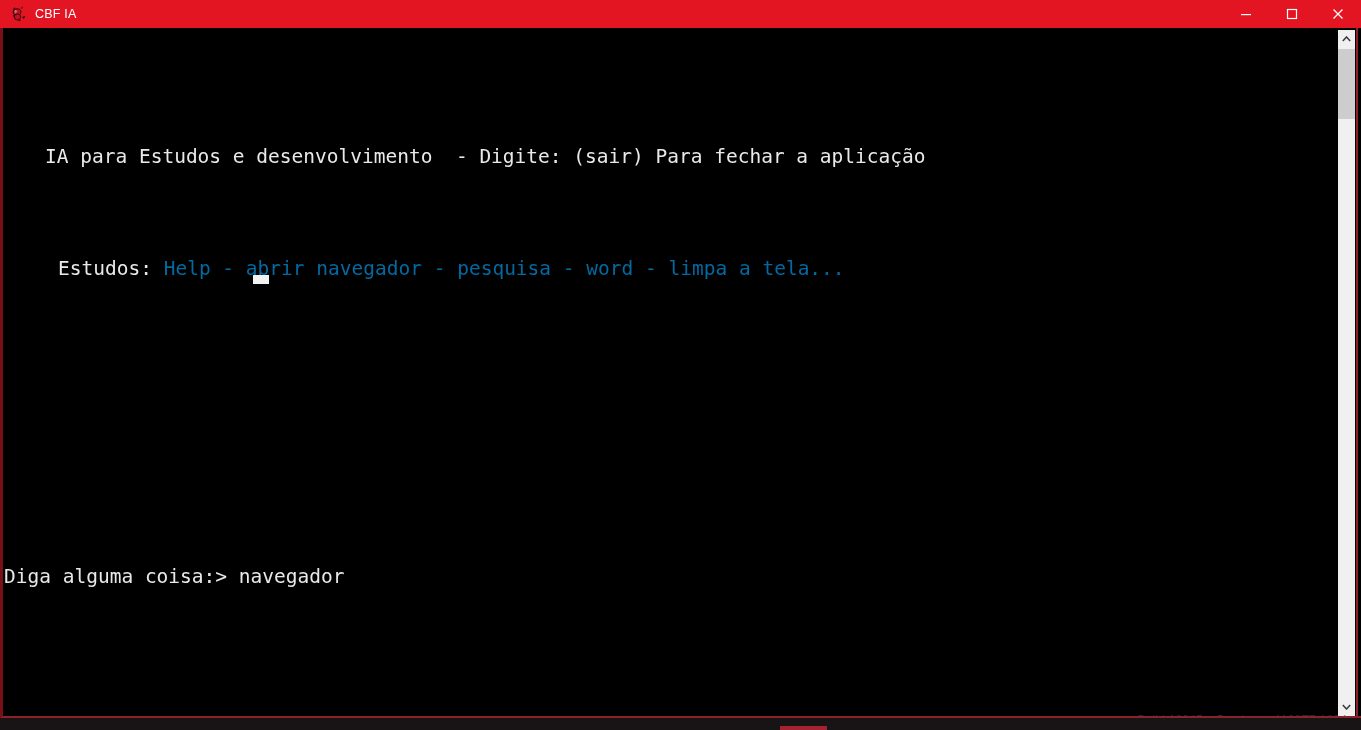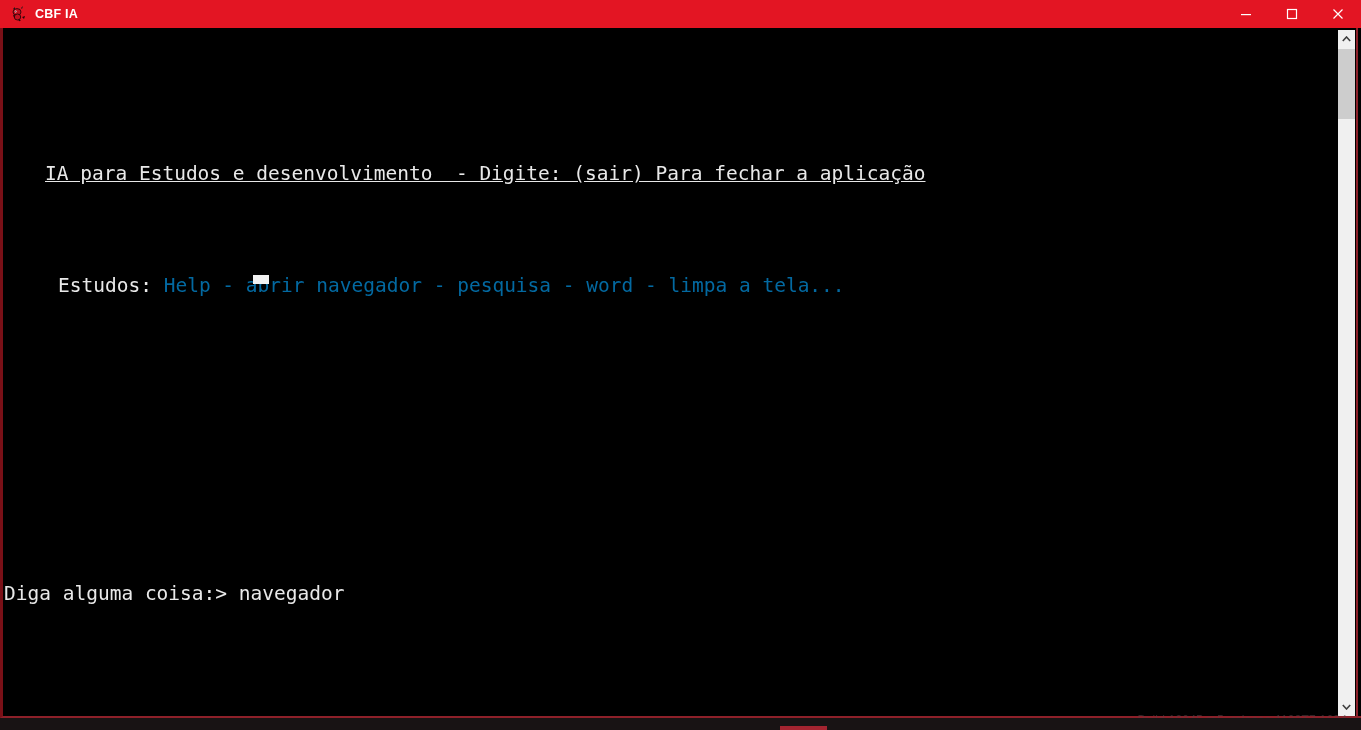--- a/index.html
+++ b/index.html
@@ -44,21 +44,20 @@
     flex: 0 0 auto;
     display: block;
   }
   #title-text {
     font-family: "Liberation Sans", sans-serif;
     font-size: 12.5px;
     color: #ffffff;
     letter-spacing: 0.2px;
     white-space: nowrap;
     line-height: 28px;
-    font-weight: bold;
   }
   #window-controls {
     position: absolute;
     right: 0;
     top: 0;
     height: 28px;
     display: flex;
   }
   .win-btn {
     width: 46px;
@@ -104,21 +103,21 @@
     line-height: 28px;
     color: #e8e8e8;
     white-space: pre;
     letter-spacing: 0px;
   }
   .ln { display: block; height: 28px; }
   .ln-blank { display: block; height: 28px; }
   .t-white { color: #e9e9e9; }
   .t-red   { color: #0369a1; }
 
-  #line-header1 { padding-left: 42px; margin-top: 48px; text-decoration: underline; }
+  #line-header1 { padding-left: 42px; margin-top: 31px; }
   #line-header2 { padding-left: 55px; }
   #line-prompt1 { padding-left: 1px; }
 
   
   #text-cursor {
     position: absolute;
     left: 250px;
     top: 247px;
     width: 16px;
     height: 9px;

